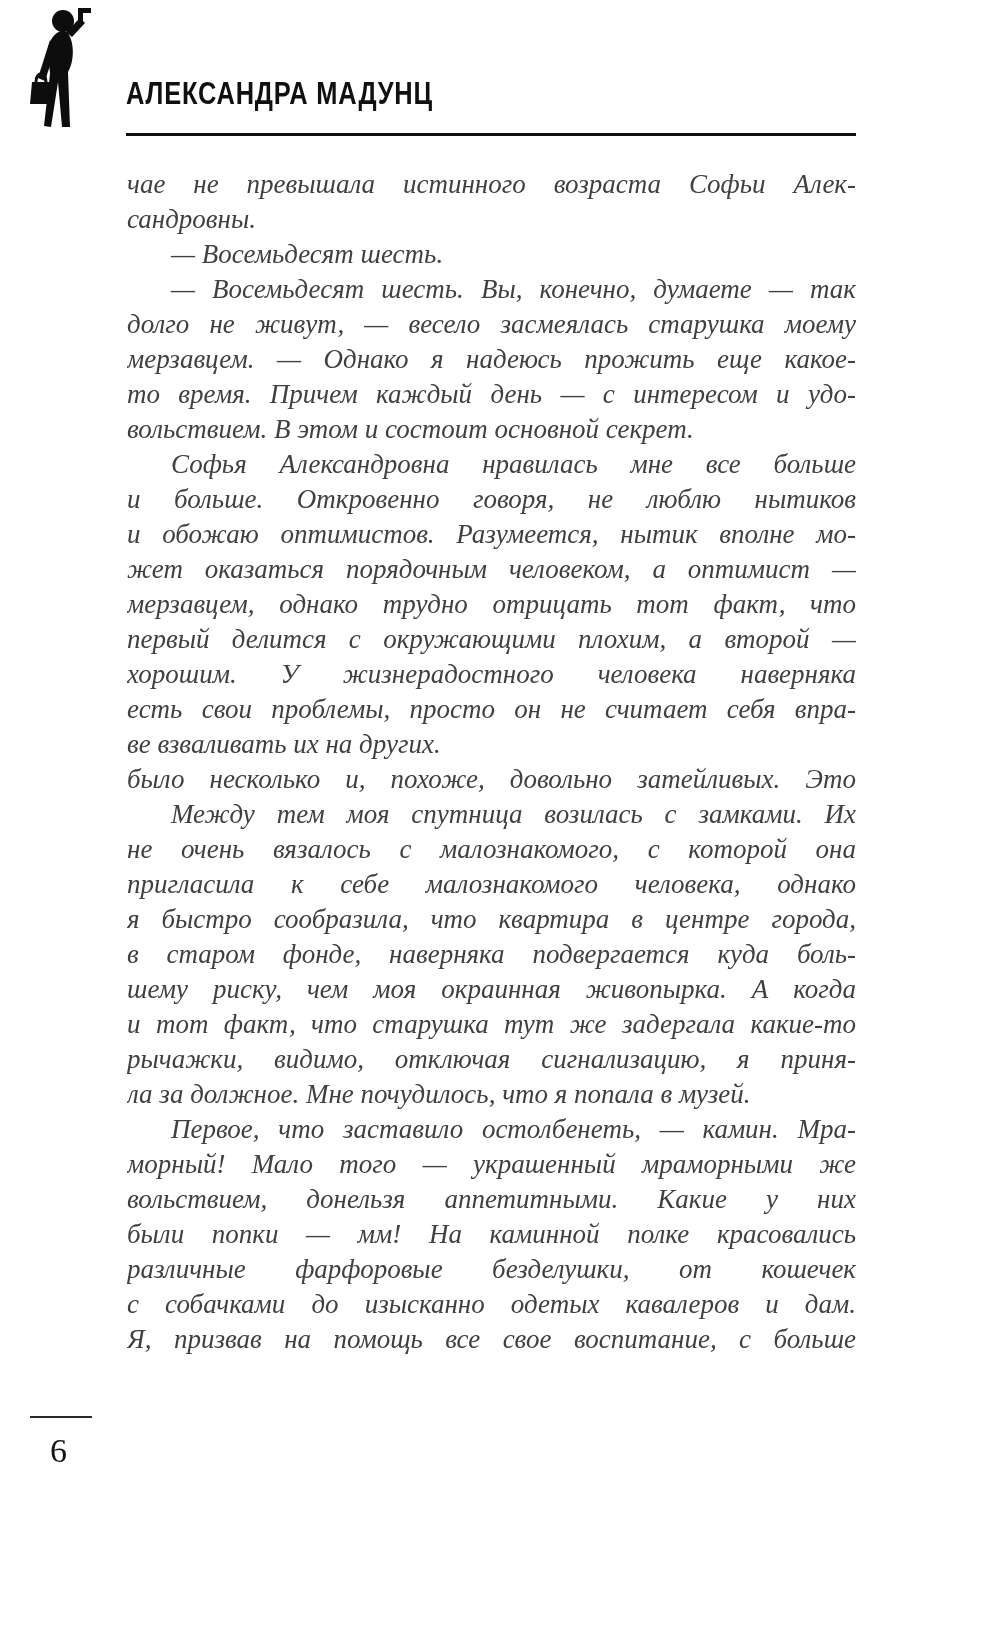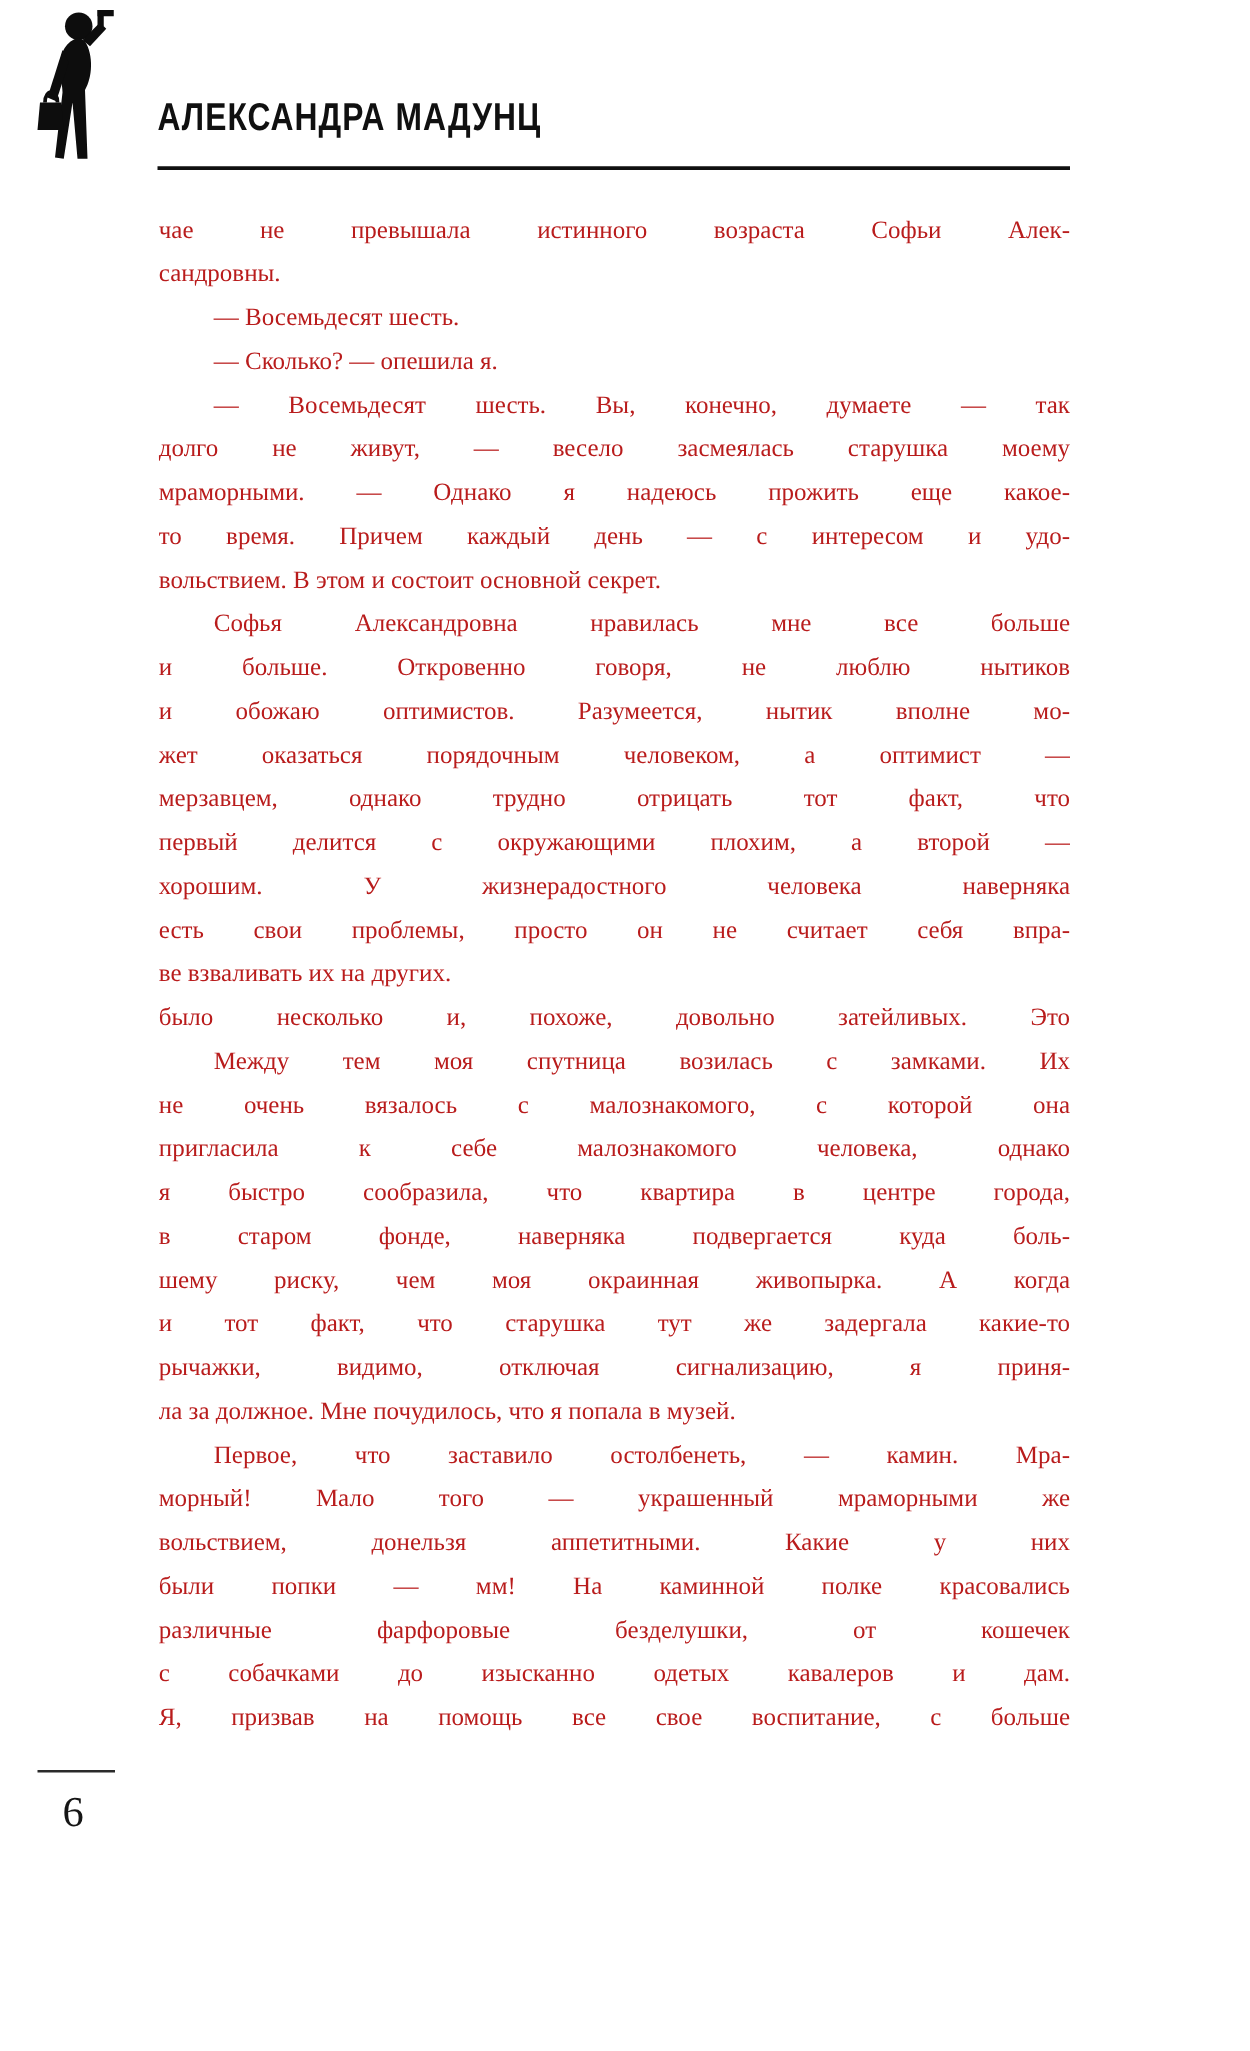--- a/index.html
+++ b/index.html
@@ -46,23 +46,24 @@
     height: 3px;
     background: #101010;
   }
 
   
   .body-text {
     position: absolute;
     left: 127px;
     top: 167px;
     width: 729px;
-    font-size: 20px;
+    font-size: 27px;
     line-height: 35px;
-    color: #b91c1c;
+    color: #404040;
+    font-style: italic;
   }
   .line {
     text-align: justify;
     text-align-last: justify;
     overflow: hidden;
   }
   .line.para-end { text-align-last: left; }
   .line.indent { text-indent: 44px; }
 
   
@@ -109,26 +110,23 @@
 
 <div class="body-text">
     <div class="paragraph">
       <div class="line">чае не превышала истинного возраста Софьи Алек-</div>
       <div class="line para-end">сандровны.</div>
     </div>
     <div class="paragraph">
       <div class="line indent para-end">— Восемьдесят шесть.</div>
     </div>
     <div class="paragraph">
-      <div class="line indent para-end">— Сколько? — опешила я.</div>
-    </div>
-    <div class="paragraph">
       <div class="line indent">— Восемьдесят шесть. Вы, конечно, думаете — так</div>
       <div class="line">долго не живут, — весело засмеялась старушка моему</div>
-      <div class="line">мраморными. — Однако я надеюсь прожить еще какое-</div>
+      <div class="line">мерзавцем. — Однако я надеюсь прожить еще какое-</div>
       <div class="line">то время. Причем каждый день — с интересом и удо-</div>
       <div class="line para-end">вольствием. В этом и состоит основной секрет.</div>
     </div>
     <div class="paragraph">
       <div class="line indent">Софья Александровна нравилась мне все больше</div>
       <div class="line">и больше. Откровенно говоря, не люблю нытиков</div>
       <div class="line">и обожаю оптимистов. Разумеется, нытик вполне мо-</div>
       <div class="line">жет оказаться порядочным человеком, а оптимист —</div>
       <div class="line">мерзавцем, однако трудно отрицать тот факт, что</div>
       <div class="line">первый делится с окружающими плохим, а второй —</div>

